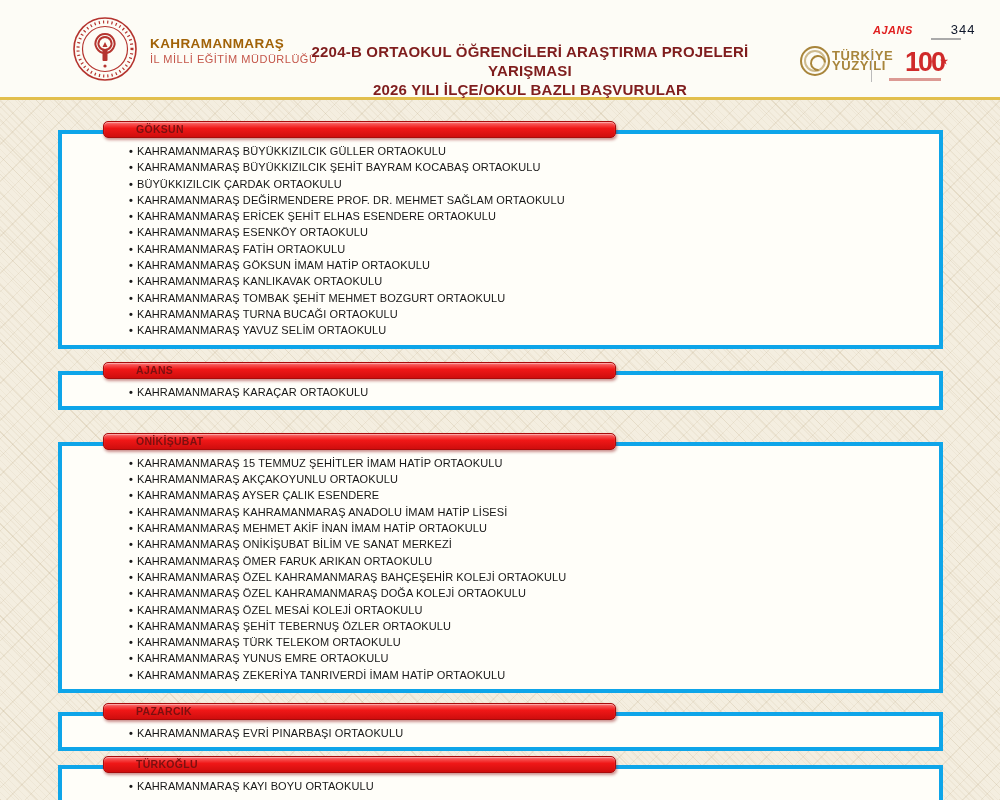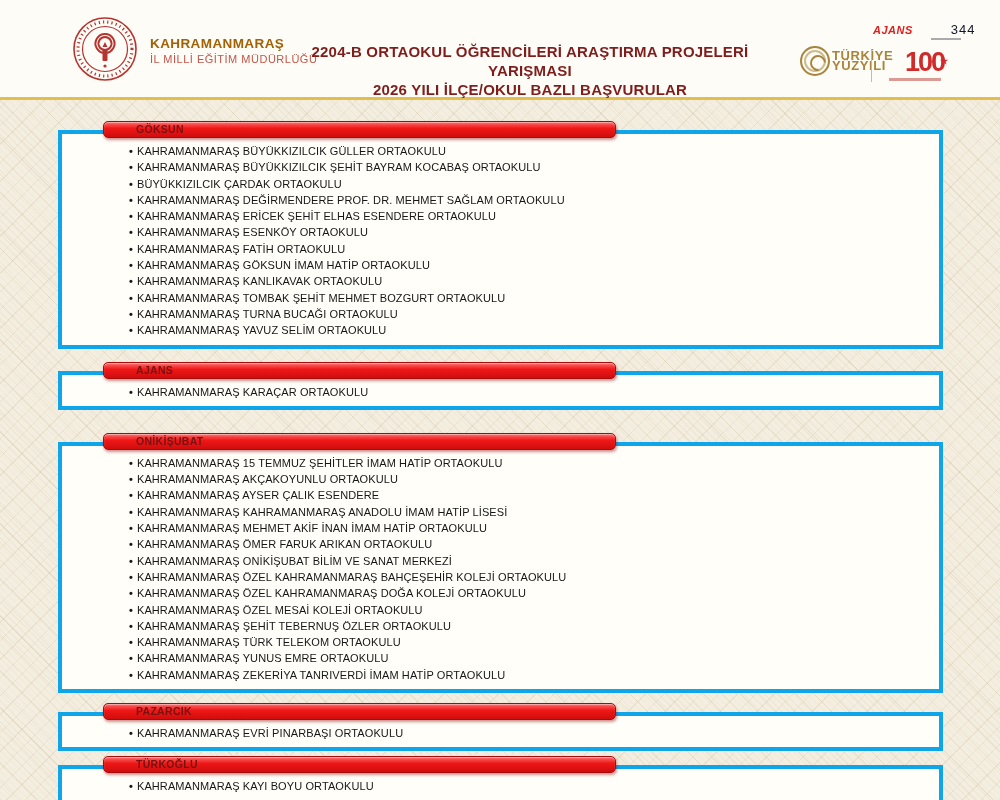--- a/index.html
+++ b/index.html
@@ -176,22 +176,22 @@
       <div class="pill">
         <span class="pill-label">ONİKİŞUBAT</span>
       </div>
       <div class="box">
         <ul class="schools">
           <li class="school">KAHRAMANMARAŞ 15 TEMMUZ ŞEHİTLER İMAM HATİP ORTAOKULU</li>
           <li class="school">KAHRAMANMARAŞ AKÇAKOYUNLU ORTAOKULU</li>
           <li class="school">KAHRAMANMARAŞ AYSER ÇALIK ESENDERE</li>
           <li class="school">KAHRAMANMARAŞ KAHRAMANMARAŞ ANADOLU İMAM HATİP LİSESİ</li>
           <li class="school">KAHRAMANMARAŞ MEHMET AKİF İNAN İMAM HATİP ORTAOKULU</li>
+          <li class="school">KAHRAMANMARAŞ ONİKİŞUBAT BİLİM VE SANAT MERKEZİ</li>
           <li class="school">KAHRAMANMARAŞ ÖMER FARUK ARIKAN ORTAOKULU</li>
-          <li class="school">KAHRAMANMARAŞ ONİKİŞUBAT BİLİM VE SANAT MERKEZİ</li>
           <li class="school">KAHRAMANMARAŞ ÖZEL KAHRAMANMARAŞ BAHÇEŞEHİR KOLEJİ ORTAOKULU</li>
           <li class="school">KAHRAMANMARAŞ ÖZEL KAHRAMANMARAŞ DOĞA KOLEJİ ORTAOKULU</li>
           <li class="school">KAHRAMANMARAŞ ÖZEL MESAİ KOLEJİ ORTAOKULU</li>
           <li class="school">KAHRAMANMARAŞ ŞEHİT TEBERNUŞ ÖZLER ORTAOKULU</li>
           <li class="school">KAHRAMANMARAŞ TÜRK TELEKOM ORTAOKULU</li>
           <li class="school">KAHRAMANMARAŞ YUNUS EMRE ORTAOKULU</li>
           <li class="school">KAHRAMANMARAŞ ZEKERİYA TANRIVERDİ İMAM HATİP ORTAOKULU</li>
         </ul>
       </div>
     </div>

